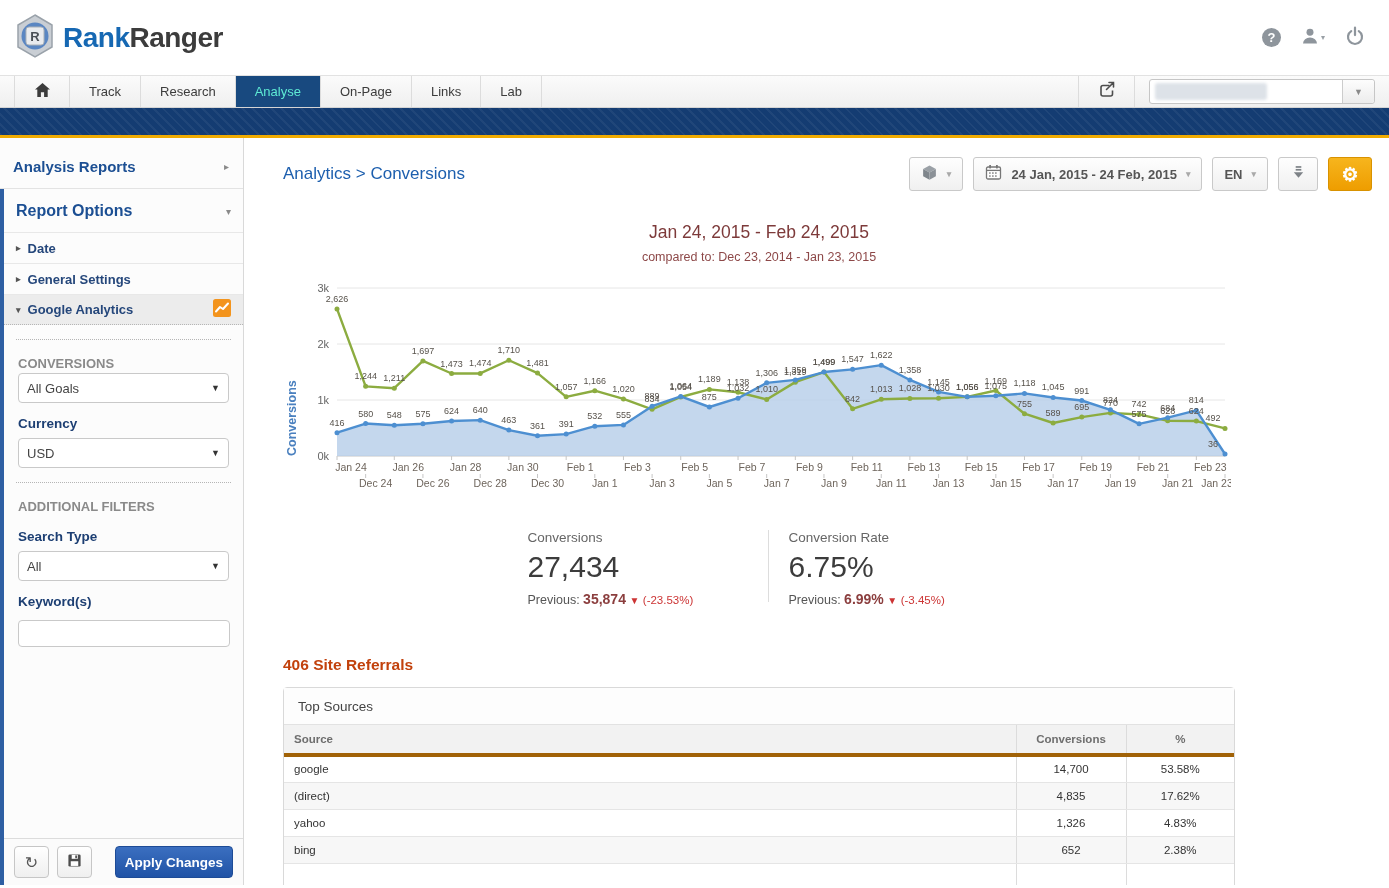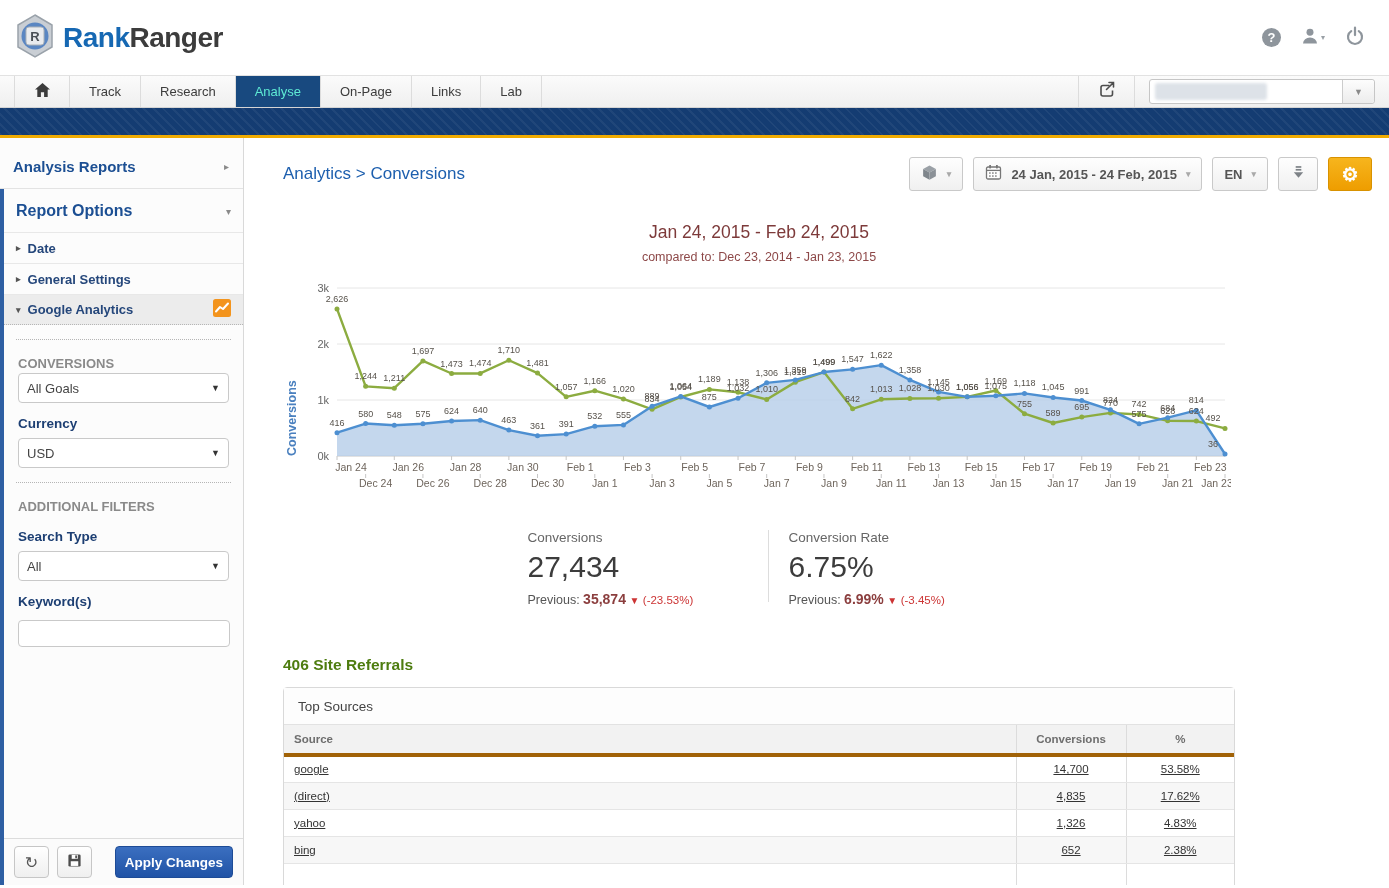--- a/index.html
+++ b/index.html
@@ -113,31 +113,31 @@
   .stat-block { width:222px; }
   .stat-divider { width:1px; background:#ddd; margin:0 0; height:72px; }
   .stat-block.left { margin-right:18px; } .stat-block.right { padding-left:20px; }
   .stat-label { color:#666; font-size:13.5px; }
   .stat-value { color:#3c3c3c; font-size:30px; margin-top:5px; }
   .stat-prev { margin-top:7px; font-size:12.5px; color:#555; }
   .stat-prev .pv { font-weight:bold; color:#8b3e3e; font-size:14px; }
   .stat-prev .tri { color:#cc3434; font-size:10px; }
   .stat-prev .pct { color:#cc3434; font-size:11.5px; }
 
-  .referrals-title { margin-top:49px; font-size:15.5px; font-weight:bold; color:#4d7c0f; }
+  .referrals-title { margin-top:49px; font-size:15.5px; font-weight:bold; color:#c2410c; }
   .panel { margin-top:13px; border:1px solid #d9d9d9; border-radius:4px 4px 0 0; }
   .panel-header { height:37px; display:flex; align-items:center; padding:0 14px;
                   font-size:13.5px; color:#444; border-bottom:1px solid #e2e2e2; background:#fdfdfd; }
   table.referrals { width:100%; border-collapse:collapse; font-size:11.5px; color:#333; }
   table.referrals th { background:#f2f2f2; color:#6e6e6e; font-weight:bold; height:30px;
                        border-bottom:4px solid #a16207; font-size:11.5px; }
   table.referrals th.c-src { text-align:left; padding-left:10px; }
   table.referrals th.c-conv, table.referrals td.c-conv { width:110px; border-left:1px solid #dcdcdc; text-align:center; }
   table.referrals th.c-pct,  table.referrals td.c-pct  { width:108px; border-left:1px solid #dcdcdc; text-align:center; }
-  table.referrals td { height:27px; border-bottom:1px solid #e5e5e5;text-decoration:underline; }
+  table.referrals td { height:27px; border-bottom:1px solid #e5e5e5; }
   table.referrals td.c-src { padding-left:10px; }
   table.referrals tbody tr:nth-child(even) { background:#f7f7f7; }
 </style>
 </head>
 <body>
 
 <div class="top-header">
   <div class="logo">
     <span>
       <svg width="42" height="46" viewBox="0 0 42 46">

